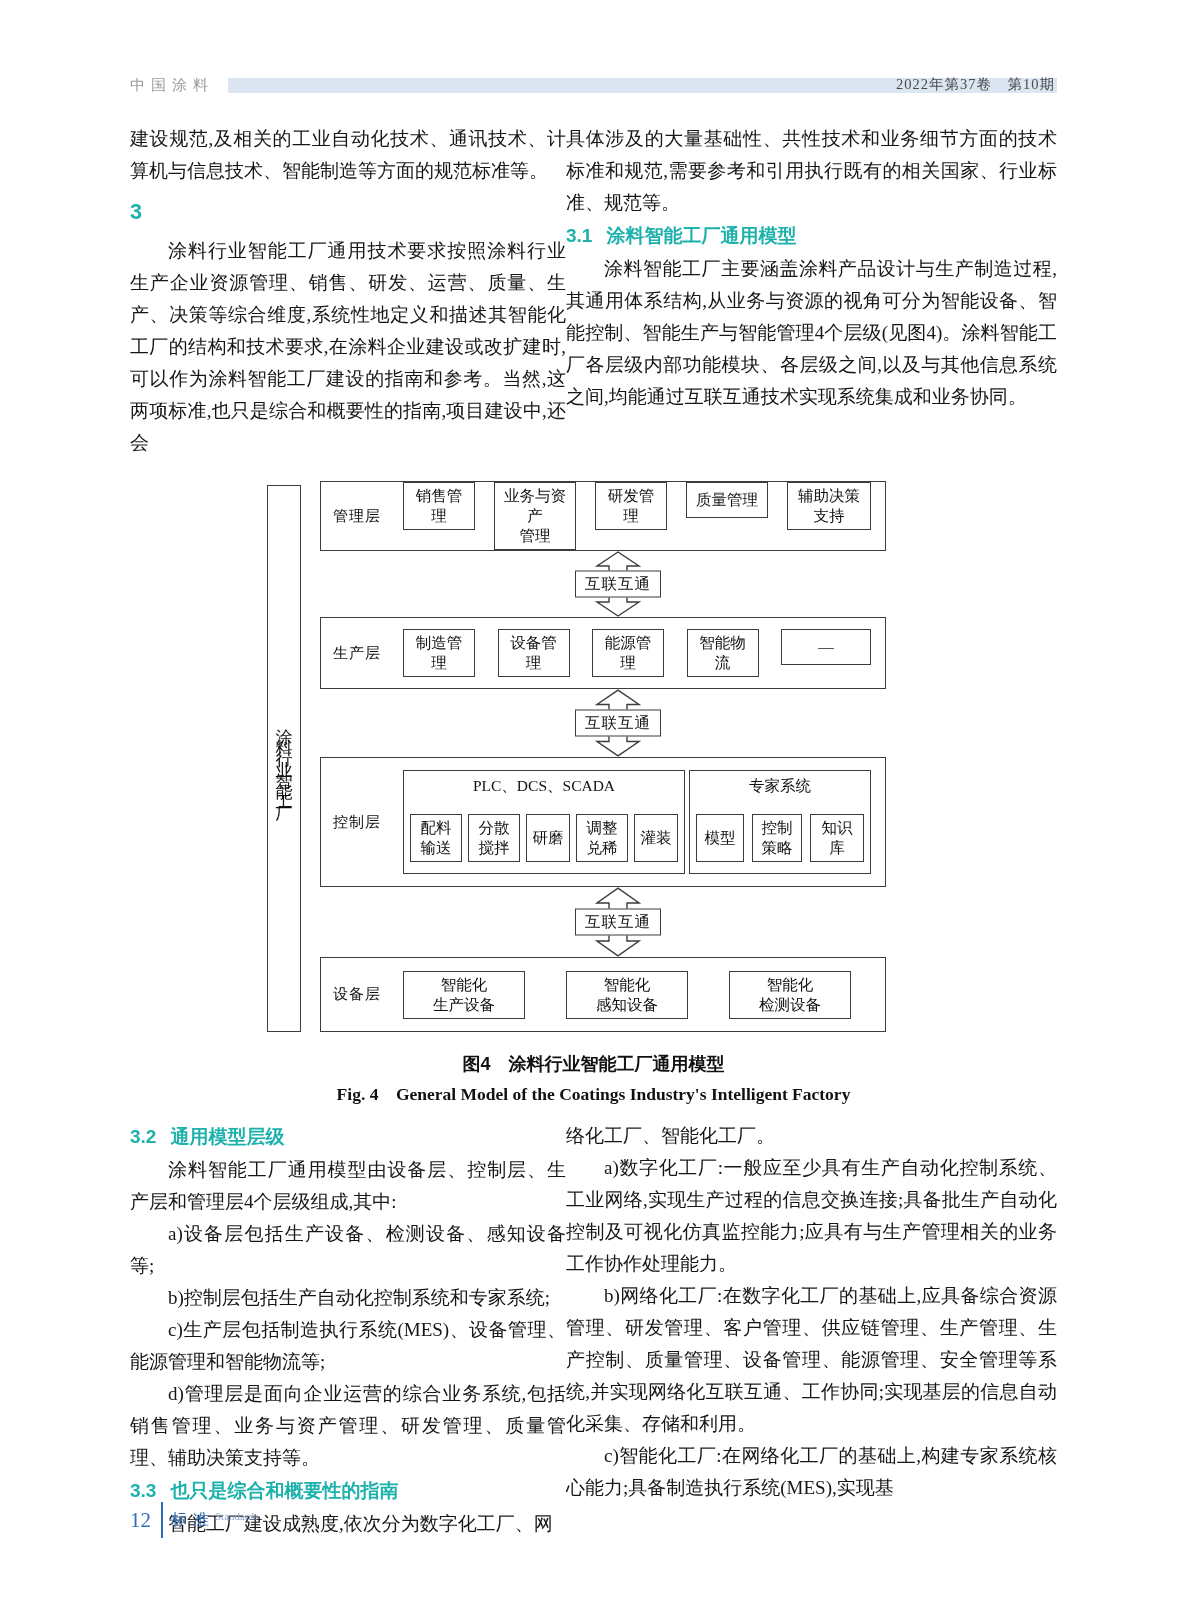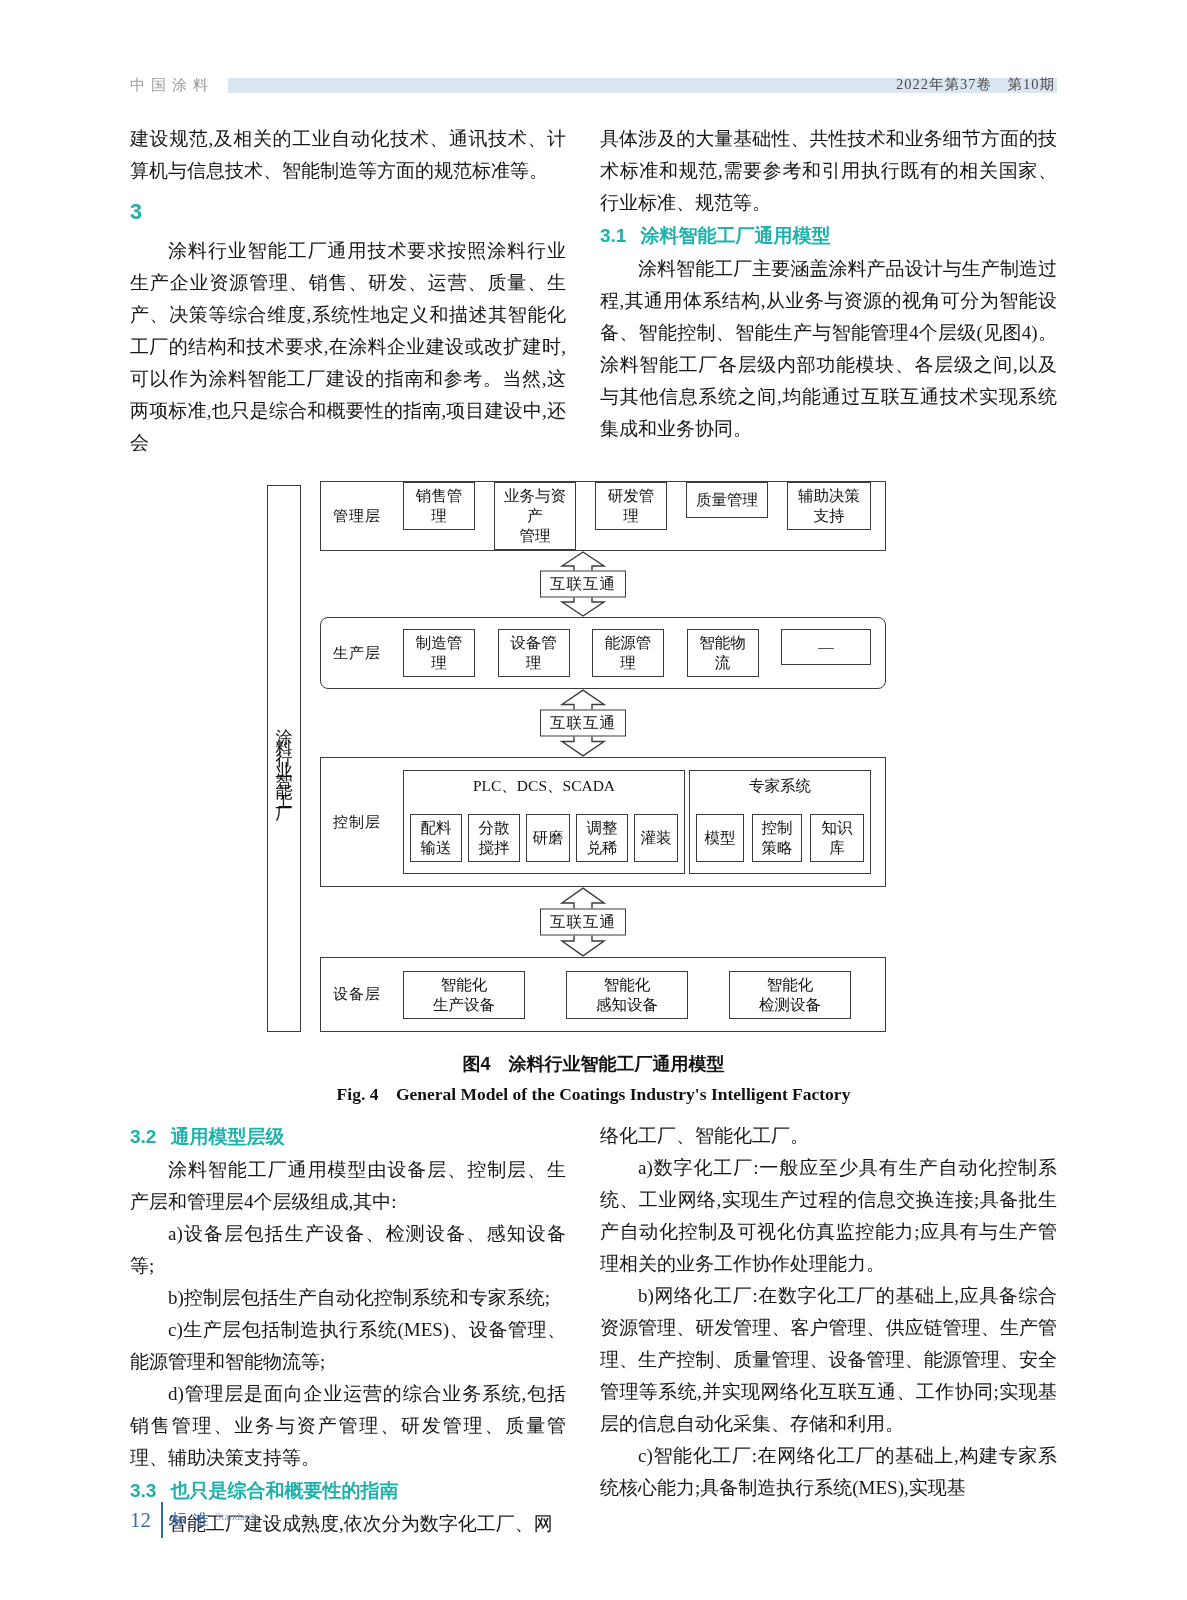--- a/index.html
+++ b/index.html
@@ -8,21 +8,21 @@
   .page { width:1187px; height:1600px; position:relative; background:#fff; overflow:hidden; margin:0 auto; }
   .content { position:absolute; left:130px; width:927px; top:0; }
 
   
   .header { display:flex; align-items:center; margin-top:76px; }
   .journal { font-size:15px; color:#9a9a9a; letter-spacing:6px; font-family:"Liberation Sans", sans-serif; white-space:nowrap; }
   .header-bar { flex:1; height:15px; background:#dce6f2; margin-left:14px; position:relative; }
   .issue { position:absolute; right:2px; top:-3px; font-size:14.5px; color:#4a4a4a; letter-spacing:1px; font-family:Liberation Serif, serif; white-space:nowrap; }
 
   
-  .cols { display:flex; gap:34px; margin-top:28px; }
+  .cols { display:flex; margin-top:28px; }
   .col-l { width:436px; flex:none; }
   .col-r { flex:1; }
   p.body { font-size:19px; line-height:32px; text-align:justify; color:#161616; }
   p.ind { text-indent:2em; }
 
   .h3 { display:flex; gap:12px; color:#1db1ab; font-family:"Liberation Sans", sans-serif;
         font-weight:bold; font-size:21.5px; line-height:30px; margin:10px 0 8px; }
   .h3 .h3-title { white-space:pre-line; }
   .sub { display:flex; gap:14px; color:#1db1ab; font-family:"Liberation Sans", sans-serif;
          font-weight:bold; font-size:19px; line-height:30px; margin:2px 0 2px; }
@@ -34,21 +34,21 @@
   .side-box span { writing-mode:vertical-rl; letter-spacing:11px; font-size:17px; }
   .layer { left:190px; width:566px; display:flex; align-items:center; padding:0 14px 0 12px; }
   .layer-label { font-size:15px; white-space:nowrap; margin-right:22px; letter-spacing:1px; }
   .cells { flex:1; display:flex; justify-content:space-between; align-items:flex-start; }
   .dcell { border:1.3px solid #3c3c3c; background:#fff; display:flex; align-items:center; justify-content:center;
            text-align:center; line-height:20px; white-space:pre-line; padding:3px 5px; min-height:36px; }
   .group { border:1.3px solid #3c3c3c; height:104px; padding:5px 6px 0; display:flex; flex-direction:column; }
   .group-title { text-align:center; white-space:nowrap; margin-bottom:5px; }
   .group-row { flex:1; display:flex; justify-content:space-between; align-items:center; }
   .group-row .dcell { height:48px; min-height:48px; padding:2px 3px; }
-  .ic { position:absolute; left:400px; width:106px; display:flex; align-items:center; justify-content:center; }
+  .ic { position:absolute; left:435px; width:106px; display:flex; align-items:center; justify-content:center; }
   .ic svg { display:block; }
   .ic-label { position:absolute; top:50%; left:50%; transform:translate(-50%,-50%); border:1.4px solid #3c3c3c;
               background:#fff; padding:2px 9px; white-space:nowrap; letter-spacing:1px; }
 
   .caption-zh { text-align:center; font-family:"Liberation Sans", sans-serif; font-weight:bold;
                 font-size:18px; color:#111; margin-top:13px; }
   .caption-en { text-align:center; font-family:"Liberation Serif", serif; font-weight:bold;
                 font-size:17.5px; color:#111; margin-top:6px; }
 
   .cols.bottom { margin-top:14px; }
@@ -111,21 +111,21 @@
         </div>
       </div>
 
       <div class="ic" style="top:70px; height:66px;">
         <svg width="48" height="66" viewBox="0 0 48 66">
           <polygon points="24,1 45,15 33,15 33,51 45,51 24,65 3,51 15,51 15,15 3,15" fill="#ffffff" stroke="#3c3c3c" stroke-width="1.4"></polygon>
         </svg>
         <div class="ic-label">互联互通</div>
       </div>
 
-      <div class="dbox layer" style="top:136px; height:72px;border-radius:8px;">
+      <div class="dbox layer" style="top:136px; height:72px;">
         <span class="layer-label">生产层</span>
         <div class="cells">
           <div class="dcell" style="width:72px">制造管理</div>
           <div class="dcell" style="width:72px">设备管理</div>
           <div class="dcell" style="width:72px">能源管理</div>
           <div class="dcell" style="width:72px">智能物流</div>
           <div class="dcell" style="width:90px">—</div>
         </div>
       </div>
 

